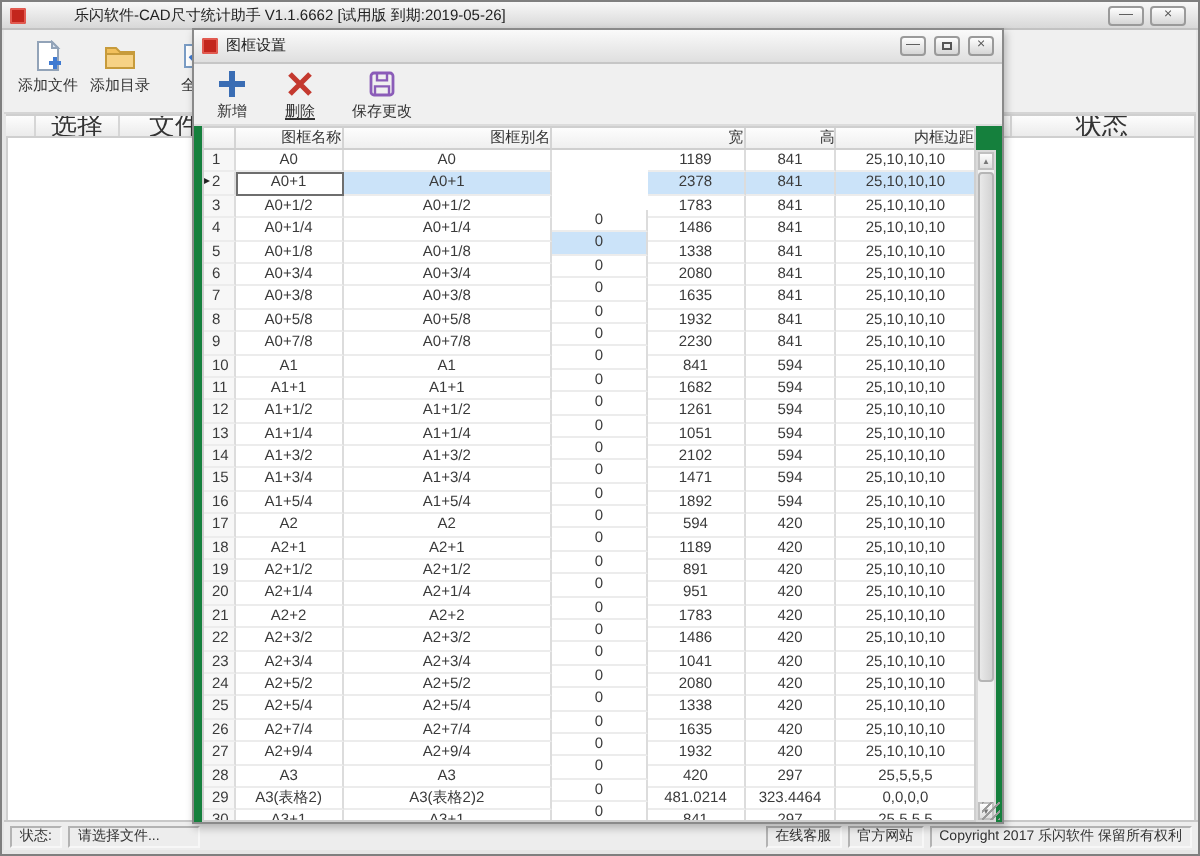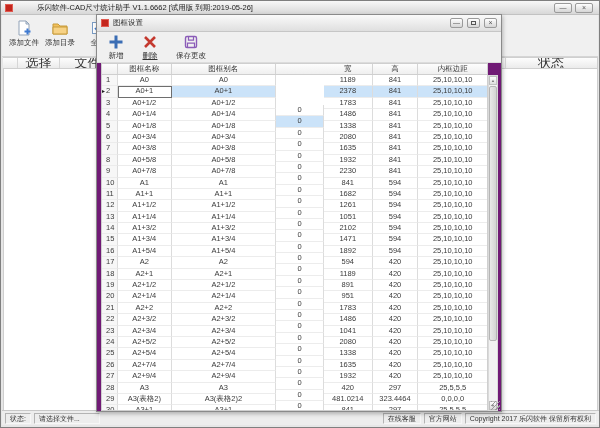--- a/index.html
+++ b/index.html
@@ -38,40 +38,40 @@
   .mw-statusbar { position:absolute; left:1px; bottom:2px; width:597px; height:15px; background:#ededed;
                   border-top:1px solid #c8c8c8; display:flex; align-items:center; padding:0 3px; gap:3px; }
   .sb-panel { height:11px; line-height:9px; padding:0 4px; font-size:7px; color:#333; white-space:nowrap;
               border:1px solid; border-color:#b3b3b3 #f7f7f7 #f7f7f7 #b3b3b3; background:#ededed; }
   .sb-spacer { flex:1; }
 
   
   .icon16 { width:16px; height:16px; flex:none; }
 
   
-  .dialog { position:absolute; left:96px; top:14px; width:406px; height:398px; background:#701a75;
+  .dialog { position:absolute; left:96px; top:14px; width:406px; height:398px; background:#15803d;
             border:1px solid #8a8a8a; box-shadow:1px 2px 4px rgba(0,0,0,.25); z-index:10;padding-left:32px; }
   .dlg-titlebar { position:absolute; left:0; top:0; width:404px; height:17px;
                   background:linear-gradient(#fafafa,#dfdfdf); border-bottom:1px solid #c6c6c6;
                   display:flex; align-items:center; padding:0 4px; }
   .dlg-title { font-size:7.5px; color:#222; }
   .dlg-controls { position:absolute; right:4px; top:3px; display:flex; gap:4px; }
   .dlg-controls .win-btn { width:13px; }
   .glyph-box { display:inline-block; width:5px; height:4px; border:1px solid #555; margin-top:2px; }
 
   .dlg-toolbar { position:absolute; left:0; top:17px; width:404px; height:31px; background:#f0f0f0;
                  border-bottom:1px solid #dcdcdc; }
   .dlg-tb-btn { position:absolute; top:1px; height:29px; display:flex; flex-direction:column;
                 align-items:center; gap:1px; padding-top:1px; }
   .dlg-tb-btn .lbl { font-size:7.5px; color:#333; white-space:nowrap; }
 
   
   .dg-header { position:absolute; left:4px; top:48px; width:387px; height:12px; display:flex;
                background:linear-gradient(#fdfdfd,#efefef); border:1px solid #cfcfcf; }
-  .dg-hcell { border-right:1px solid #d4d4d4; height:100%; line-height:10px; text-align:center;
+  .dg-hcell { border-right:1px solid #d4d4d4; height:100%; line-height:10px; text-align:right;
               font-size:7.5px; color:#333; overflow:hidden; white-space:nowrap; }
   .dg-hcell:last-child { border-right:none; }
   .dg-body { position:absolute; left:4px; top:60px; width:387px; height:336px; background:#fff;
              border-left:1px solid #cfcfcf; border-right:1px solid #cfcfcf; border-bottom:1px solid #cfcfcf;
              overflow:hidden; }
   .dg-row { display:flex; height:11.4px; }
   .dg-cell { border-right:1px solid #dcdcdc; border-bottom:1px solid #ececec; height:100%;
              font-size:7.5px; line-height:10.5px; text-align:center; overflow:hidden;
              white-space:nowrap; color:#3a3a3a; position:relative; }
   .c0 { width:16px; } .c1 { width:54px; } .c2 { width:105px; } .c3 { width:48px;margin-top:30px; }

